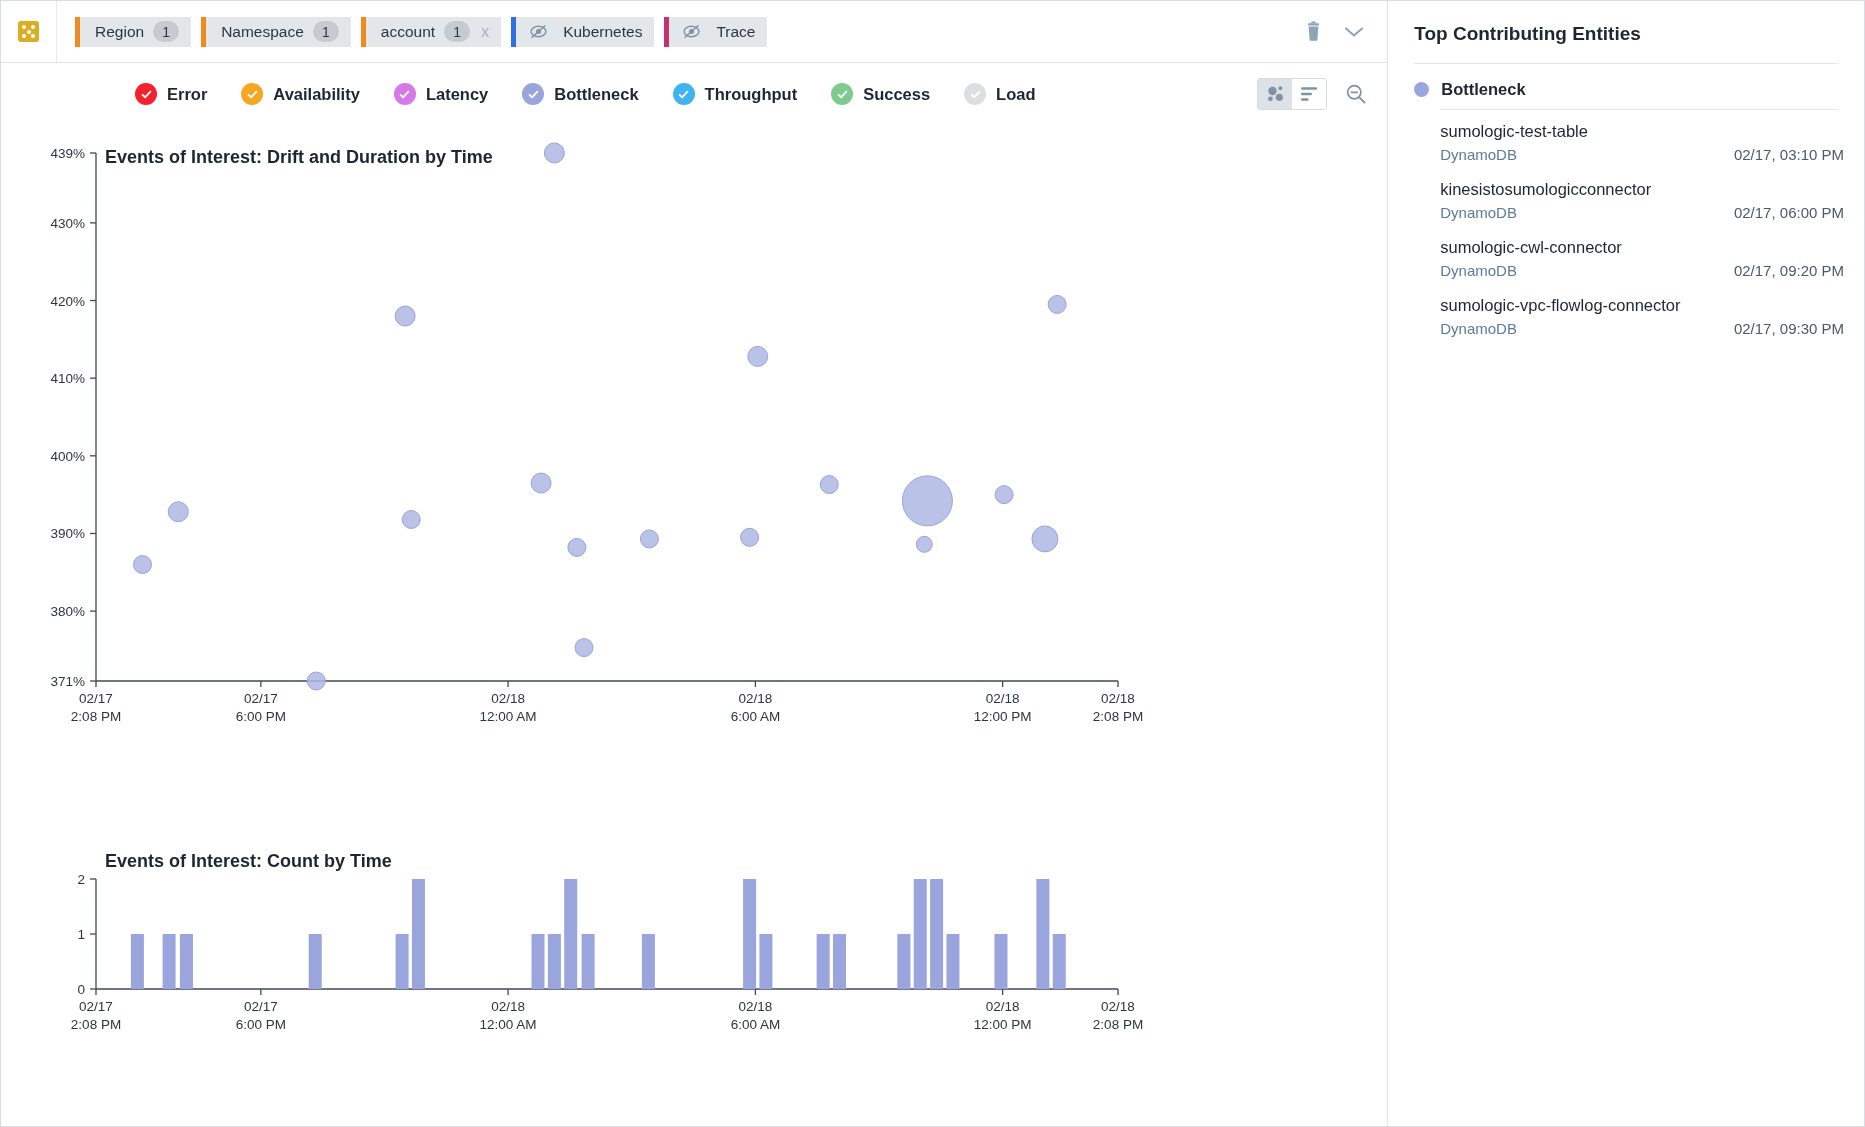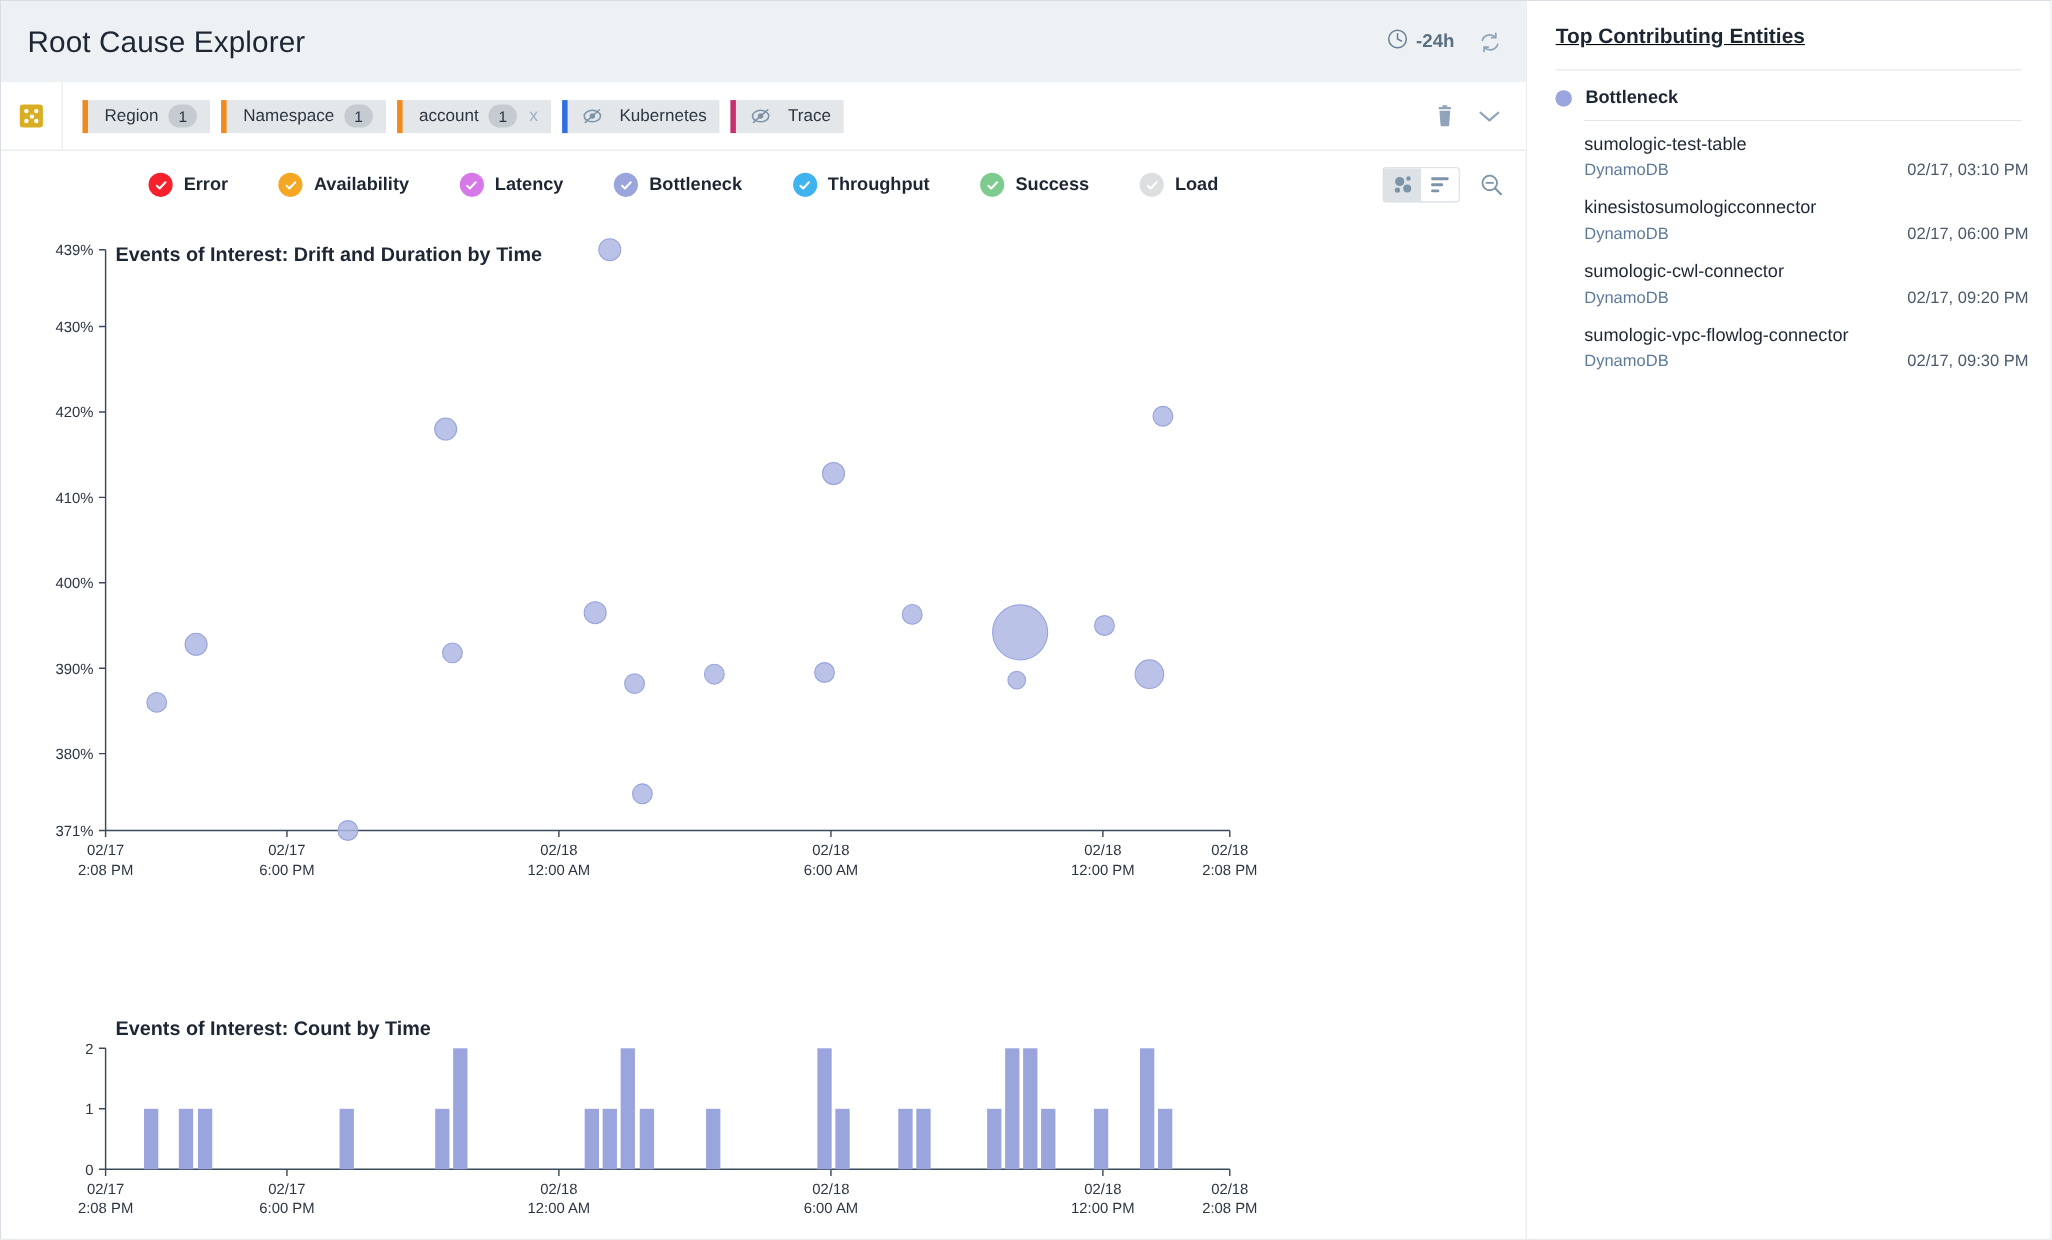--- a/index.html
+++ b/index.html
@@ -111,21 +111,21 @@
   .fb-actions { display:flex; align-items:center; gap:20px; padding-right:6px;}
   .fb-actions span { cursor:pointer; display:flex; }
 
   
   .legend-row {
     display:flex; align-items:center;
     padding: 14px 20px 10px 26px;
     flex: 0 0 auto;
     height: 58px;
   }
-  .legend { display:flex; align-items:center; gap: 46px; padding-left: 108px; flex:1;text-align:right;}
+  .legend { display:flex; align-items:center; gap: 34px; padding-left: 108px; flex:1;text-align:right;}
   .legend-item { display:flex; align-items:center; gap:10px; cursor:pointer; }
   .legend-item .dot {
     width: 22px; height:22px; border-radius:50%;
     display:flex; align-items:center; justify-content:center;
   }
   .legend-item .dot svg { display:block; }
   .legend-item .txt { font-size:16.5px; color:#1d2633; font-weight:bold; }
 
   .chart-tools { display:flex; align-items:center; gap:18px; }
   .toggle-group { display:flex; border:1px solid #d5dbe1; border-radius:3px; overflow:hidden; }
@@ -151,21 +151,21 @@
 
   svg.plot { position: absolute; left:0; top:0; }
 
   
   .side-panel {
     width: 476px;
     height: 100%;
     background: #ffffff;
     display:flex; flex-direction: column;
   }
-  .side-head { padding: 22px 26px 0 26px; text-decoration: underline; }
+  .side-head { padding: 22px 26px 0 26px; }
   .side-title { font-size: 19px; font-weight: bold; color:#1d2633; }
   .side-desc {
     margin-top: 14px;
     font-size: 16px; line-height: 25px; color:#2c3642;
   }
   .side-divider { margin-top: 18px; height:1px; background:#e3e7eb; }
 
   .group-head {
     display:flex; align-items:center; gap:12px;
     padding: 16px 26px 10px 26px;
@@ -196,38 +196,20 @@
     font-family: "Liberation Sans", sans-serif;
   }
 </style>
 </head>
 <body>
 
 <div class="app">
 
   <div class="main-panel">
 
-    <div class="rce-header">
-      <div class="rce-title">Root Cause Explorer</div>
-      <div class="time-range">
-        <span>
-          <svg width="19" height="19" viewBox="0 0 19 19">
-              <circle cx="9.5" cy="9.5" r="8" fill="none" stroke="#6b8096" stroke-width="1.4"></circle>
-              <path d="M9.5 4.8V9.5L13 11.3" fill="none" stroke="#6b8096" stroke-width="1.4" stroke-linecap="round"></path>
-            </svg>
-        </span>
-        <span>-24h</span>
-      </div>
-      <span class="refresh-btn">
-        <svg width="21" height="21" viewBox="0 0 21 21">
-          <path d="M3.5 8.6a7.2 7.2 0 0 1 12-2.6M17.5 12.4a7.2 7.2 0 0 1-12 2.6" fill="none" stroke="#8fa4b8" stroke-width="1.6" stroke-linecap="round"></path>
-          <path d="M15.8 2.4v3.8h-3.8M5.2 18.6v-3.8H9" fill="none" stroke="#8fa4b8" stroke-width="1.6" stroke-linecap="round" stroke-linejoin="round"></path>
-        </svg>
-      </span>
-    </div>
 
     <div class="filter-bar">
       <div class="filter-grip">
         <span class="grip-icon">
             <i></i>
             <i></i>
             <i></i>
             <i></i>
             <i></i>
           </span>

